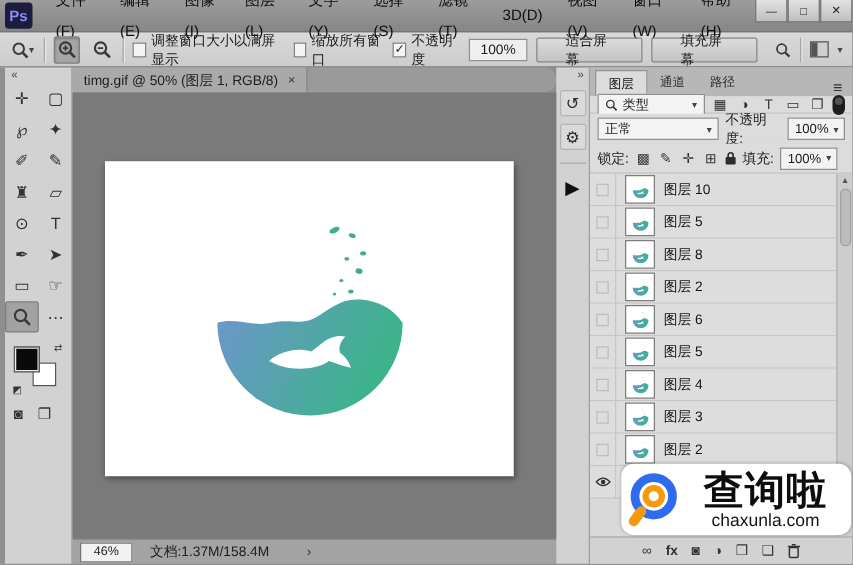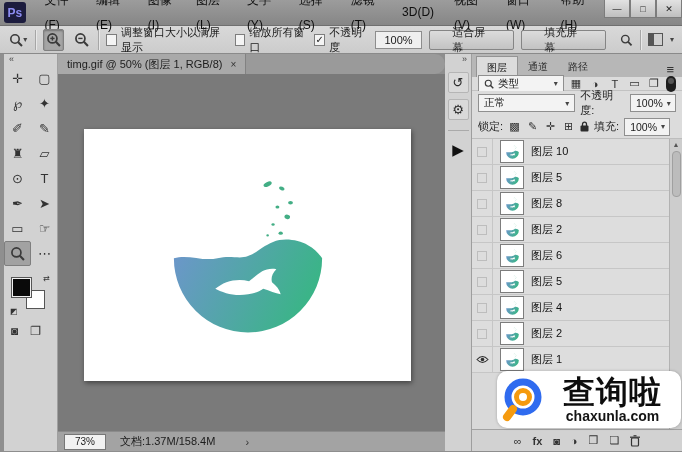--- a/index.html
+++ b/index.html
@@ -115,21 +115,21 @@
                display:flex; flex-direction:column; align-items:center; }
   .scroll-up { font-size:7px; color:#555; margin-top:2px; }
   .scroll-thumb { width:9px; height:46px; background:#bcbcbc; border:1px solid #a0a0a0; border-radius:4px; margin-top:3px; }
 
   
   .watermark { position:absolute; right:1px; bottom:23px; width:184px; height:57px; background:#ffffff;
                border-radius:10px; display:flex; align-items:center; padding:3px 4px; gap:16px; z-index:6;
                box-shadow:0 0 3px rgba(0,0,0,.25); }
   .wm-text { display:flex; flex-direction:column; align-items:center; line-height:1; }
   .wm-title { font-size:32px; font-weight:bold; color:#0d0d0d; letter-spacing:1px; }
-  .wm-domain { font-size:14px; font-weight:bold; color:#141414; margin-top:1px; }
+  .wm-domain { font-size:14px; font-weight:normal; color:#141414; margin-top:1px; }
 
   
   .panel-bottombar { height:22px; background:#d2d2d2; border-top:1px solid #a2a2a2; display:flex; align-items:center;
                      justify-content:center; gap:11px; font-size:11px; color:#333; }
   .bb-icon { display:flex; align-items:center; justify-content:center; }
   .fx { font-weight:bold; font-size:11px; }
 
   svg { display:block; }
 </style>
 </head>
@@ -285,21 +285,21 @@
       </div>
     </div>
     <div class="canvas">
       <div class="doc">
         <svg width="218" height="164" viewBox="0 0 200 150">
           <use href="#bowl-logo"></use>
         </svg>
       </div>
     </div>
     <div class="statusbar">
-      <div class="zoom-box">73%</div>
+      <div class="zoom-box">46%</div>
       <span>文档:1.37M/158.4M</span>
       <span class="status-chev">›</span>
     </div>
   </div>
 
   <div class="dock">
     <div class="dock-head">»</div>
     <div class="dock-icon">↺</div>
     <div class="dock-icon">⚙</div>
     <div class="dock-sep"></div>
@@ -442,20 +442,31 @@
         </div>
         <div class="layer-row">
           <div class="eye-cell">
               <span class="eye-well"></span>
             </div>
           <div class="thumb">
               <svg width="19" height="14" viewBox="0 0 200 150">
                 <use href="#bowl-logo"></use>
               </svg>
             </div>
+          <span class="layer-label">图层 3</span>
+        </div>
+        <div class="layer-row">
+          <div class="eye-cell">
+              <span class="eye-well"></span>
+            </div>
+          <div class="thumb">
+              <svg width="19" height="14" viewBox="0 0 200 150">
+                <use href="#bowl-logo"></use>
+              </svg>
+            </div>
           <span class="layer-label">图层 2</span>
         </div>
         <div class="layer-row">
           <div class="eye-cell">
             <svg width="13" height="9" viewBox="0 0 13 9">
                 <use href="#eye-icon"></use>
               </svg>
           </div>
           <div class="thumb">
               <svg width="19" height="14" viewBox="0 0 200 150">

